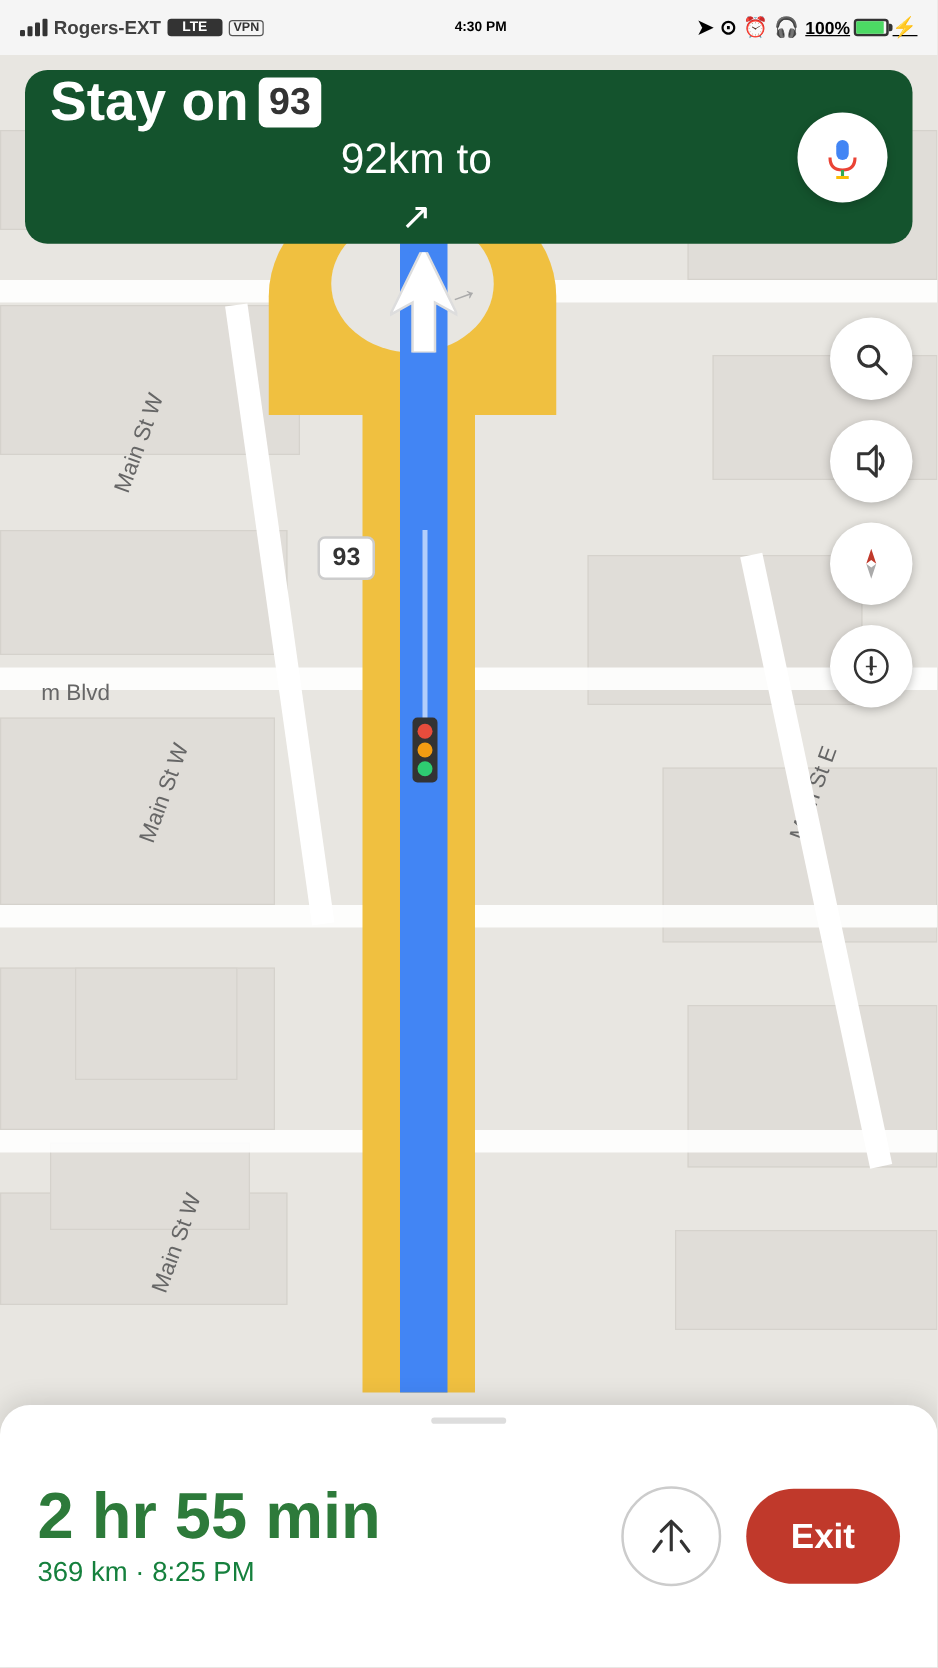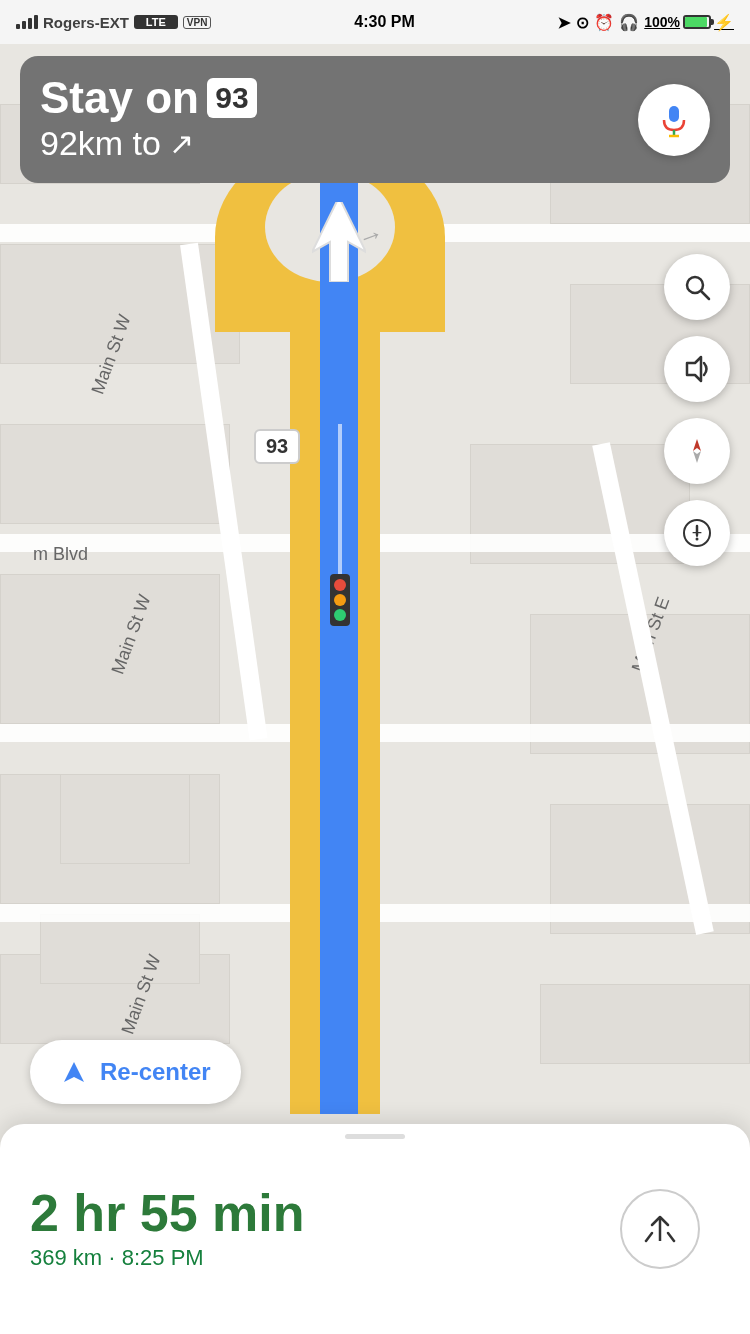--- a/index.html
+++ b/index.html
@@ -21,21 +21,21 @@
       background: #f5f5f5;
       display: flex;
       align-items: center;
       justify-content: space-between;
       padding: 0 16px;
       z-index: 100;
       font-size: 15px;
       font-weight: 600;
     }
     .status-left { display: flex; align-items: center; gap: 5px; }
-    .status-center { font-weight: 600; font-size: 16px; }
+    .status-center { font-weight: 600; font-size: 11px; }
     .status-right { display: flex; align-items: center; gap: 5px; font-size: 14px; }
     .signal-bars { display: flex; align-items: flex-end; gap: 2px; }
     .signal-bar { width: 4px; background: #333; border-radius: 1px; }
     .lte-badge {
       background: #333;
       color: white;
       font-size: 11px;
       padding: 1px 12px;
       border-radius: 3px;
       font-weight: 700;
@@ -141,23 +141,23 @@
       width: 12px; height: 12px;
       border-radius: 50%;
     }
 
     
     .nav-banner {
       position: absolute;
       top: 12px;
       left: 20px;
       right: 20px;
-      background: #737373;
+      background: #14532d;
       border-radius: 18px;
-      padding: 20px 20px;
+      padding: 4px 20px;
       display: flex;
       align-items: center;
       justify-content: space-between;
       z-index: 50;
     }
     .nav-instruction {
       flex: 1;
     }
     .nav-main-line {
       display: flex;
@@ -189,20 +189,21 @@
       font-weight: 700;
     }
     .nav-secondary-line {
       color: white;
       font-size: 34px;
       font-weight: 500;
       margin-top: 4px;
       display: flex;
       align-items: center;
       gap: 8px;
+      flex-direction: column;
     }
     .nav-secondary-line .arrow-icon {
       font-size: 30px;
     }
     .mic-button {
       width: 72px; height: 72px;
       background: white;
       border-radius: 50%;
       display: flex;
       align-items: center;
@@ -497,40 +498,35 @@
         <circle cx="16" cy="16" r="13" fill="none" stroke="#333" stroke-width="2"></circle>
         <line x1="16" y1="9" x2="16" y2="18" stroke="#333" stroke-width="2.5" stroke-linecap="round"></line>
         <circle cx="16" cy="22" r="1.5" fill="#333"></circle>
         <text x="10" y="20" font-size="10" fill="none">+</text>
       </svg>
 
       <div style="position:absolute;font-size:18px;font-weight:300;color:#333;line-height:1;">+</div>
     </div>
   </div>
 
-  <div class="recenter-button">
-    <svg width="28" height="28" viewBox="0 0 28 28">
-      <polygon points="14,4 4,24 14,19 24,24" fill="#4285f4"></polygon>
-    </svg>
-    <span class="recenter-label">Re-center</span>
-  </div>
 
   <div class="bottom-panel">
     <div class="bottom-handle"></div>
     <div class="eta-info">
       <div class="eta-time">2 hr 55 min</div>
       <div class="eta-details">
         <span>369 km</span>
         <span> · </span>
         <span>8:25 PM</span>
       </div>
     </div>
     <div class="route-options-btn">
       <svg width="36" height="36" viewBox="0 0 36 36">
         <line x1="18" y1="6" x2="18" y2="30" stroke="#333" stroke-width="2.5"></line>
         <polyline points="10,14 18,6 26,14" fill="none" stroke="#333" stroke-width="2.5" stroke-linecap="round" stroke-linejoin="round"></polyline>
         <line x1="10" y1="22" x2="4" y2="30" stroke="#333" stroke-width="2.5" stroke-linecap="round"></line>
         <line x1="26" y1="22" x2="32" y2="30" stroke="#333" stroke-width="2.5" stroke-linecap="round"></line>
       </svg>
     </div>
+    <div class="exit-btn">Exit</div>
   </div>
 
 </div>
 
 </body></html>

